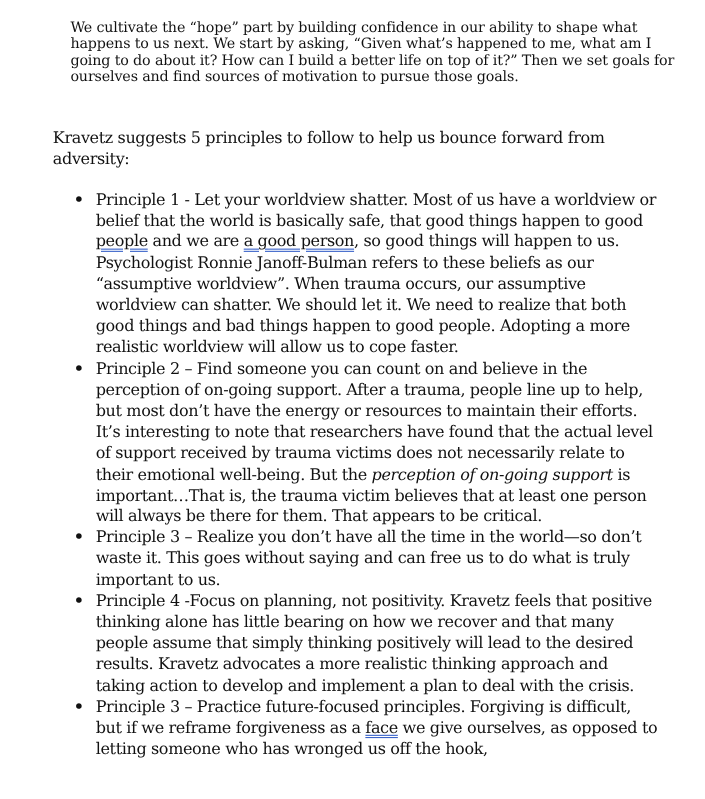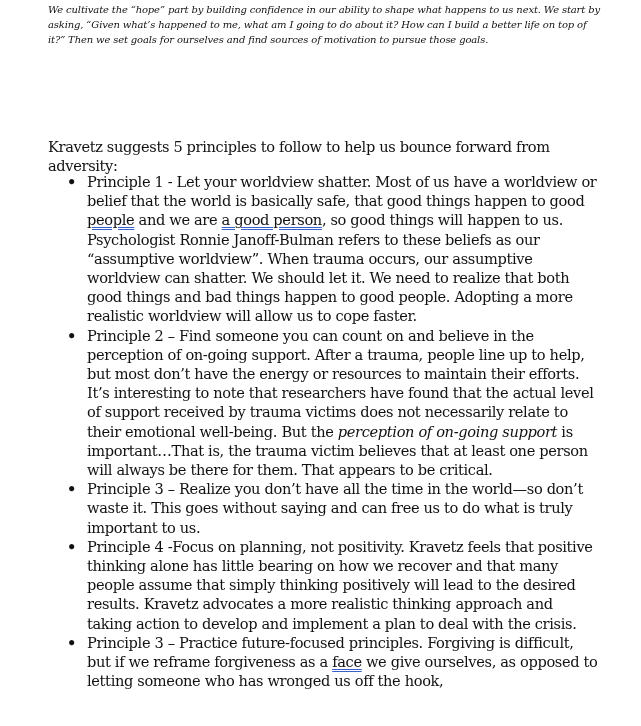--- a/index.html
+++ b/index.html
@@ -19,32 +19,31 @@
       position: absolute;
       left: 0;
       top: 0;
       width: 641px;
       height: 726px;
     }
     .quote {
       position: absolute;
       left: 48px;
       width: 552px;
-      font-style: italic;
-      font-size: 10px;
+      font-size: 13px;
       line-height: 15.1px;
       letter-spacing: -0.15px;
-      margin: 0;
+      margin: 16px;
     }
     #quote-1 { top: 2px; }
     #quote-2 { top: 78px; }
     .intro {
       position: absolute;
       left: 48px;
-      top: 137px;
+      top: 116px;
       width: 560px;
       font-size: 14.6px;
       line-height: 19.2px;
       letter-spacing: -0.35px;
       margin: 0;
     }
     ul.principles {
       position: absolute;
       left: 0;
       top: 172px;

